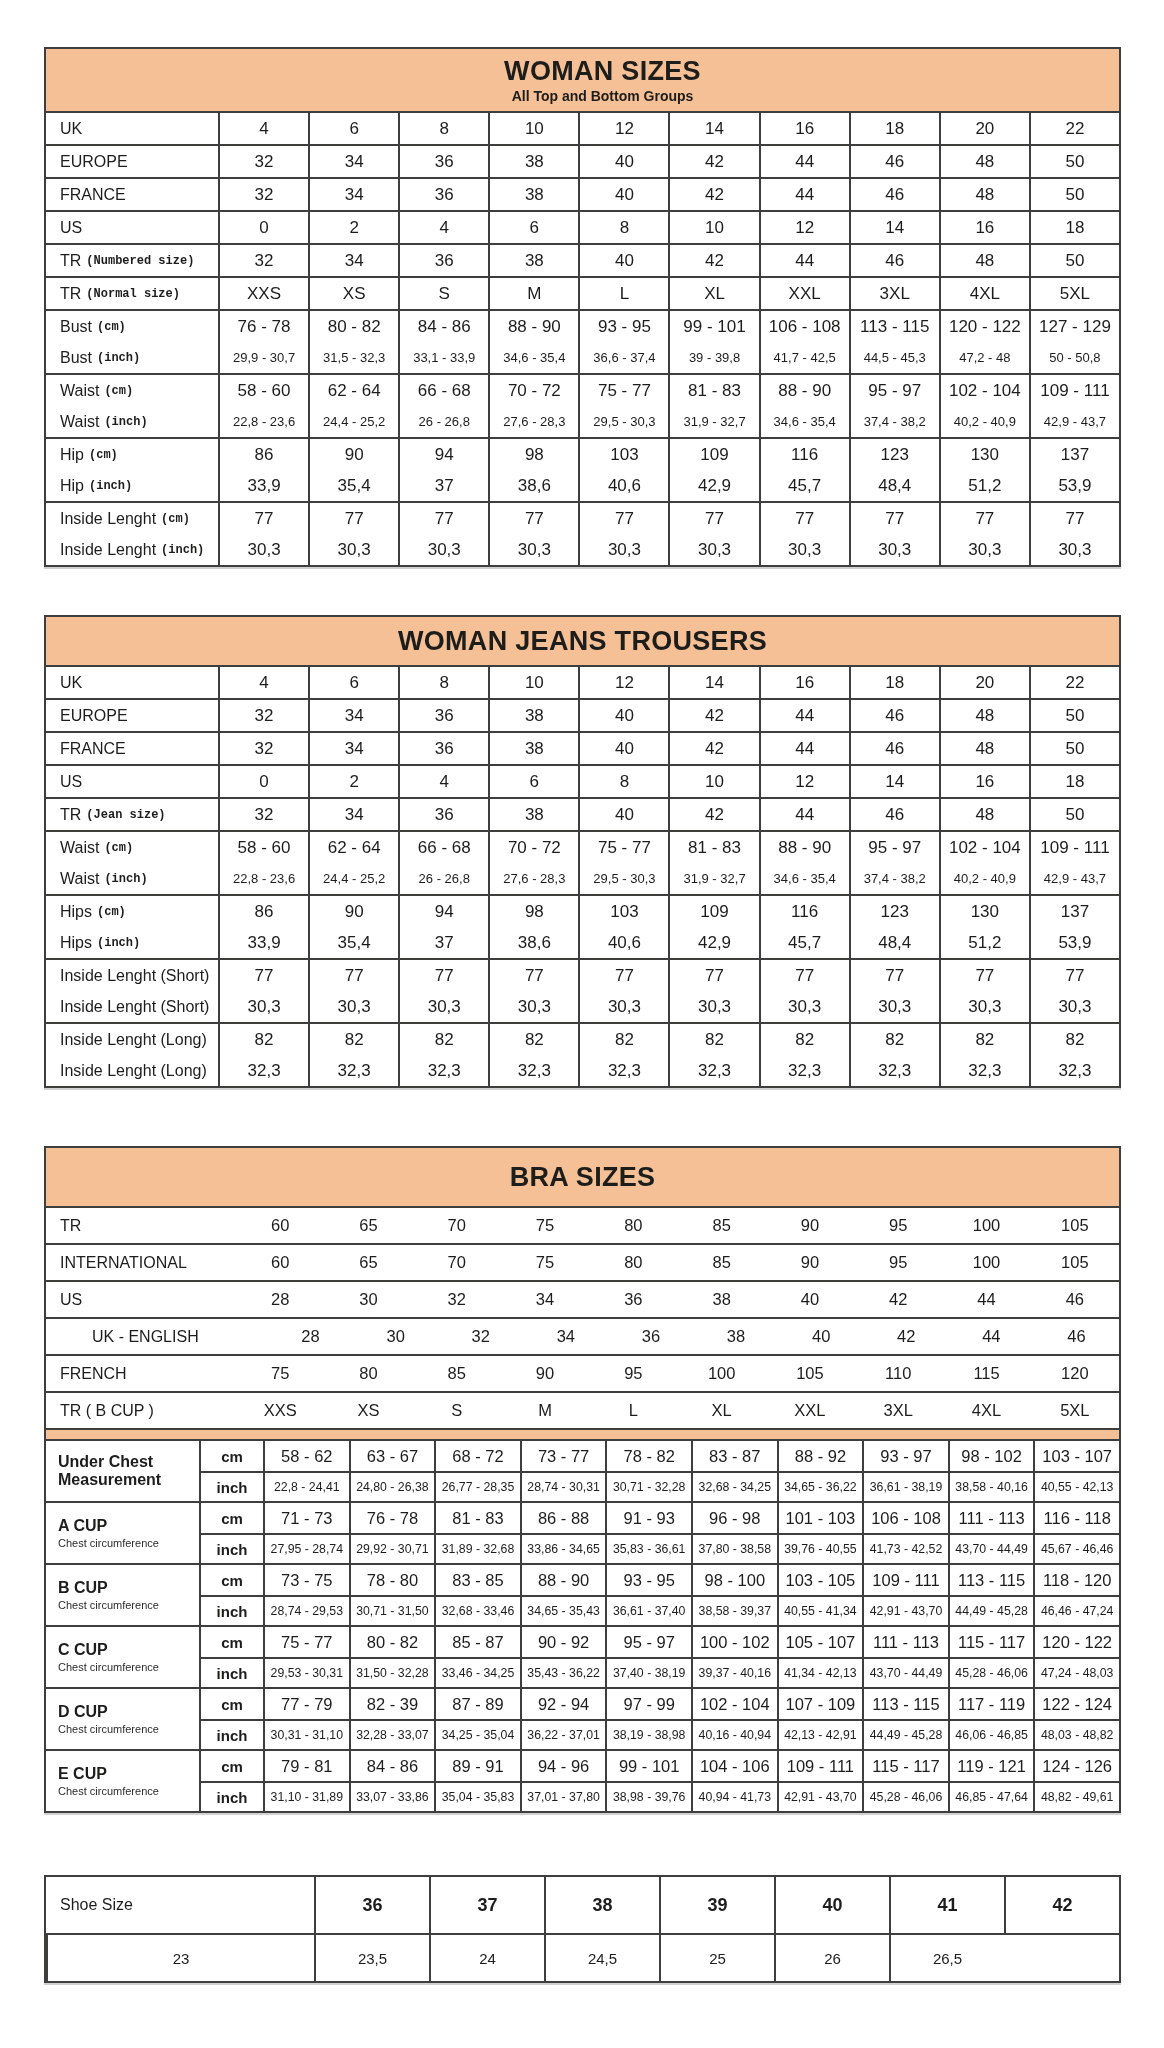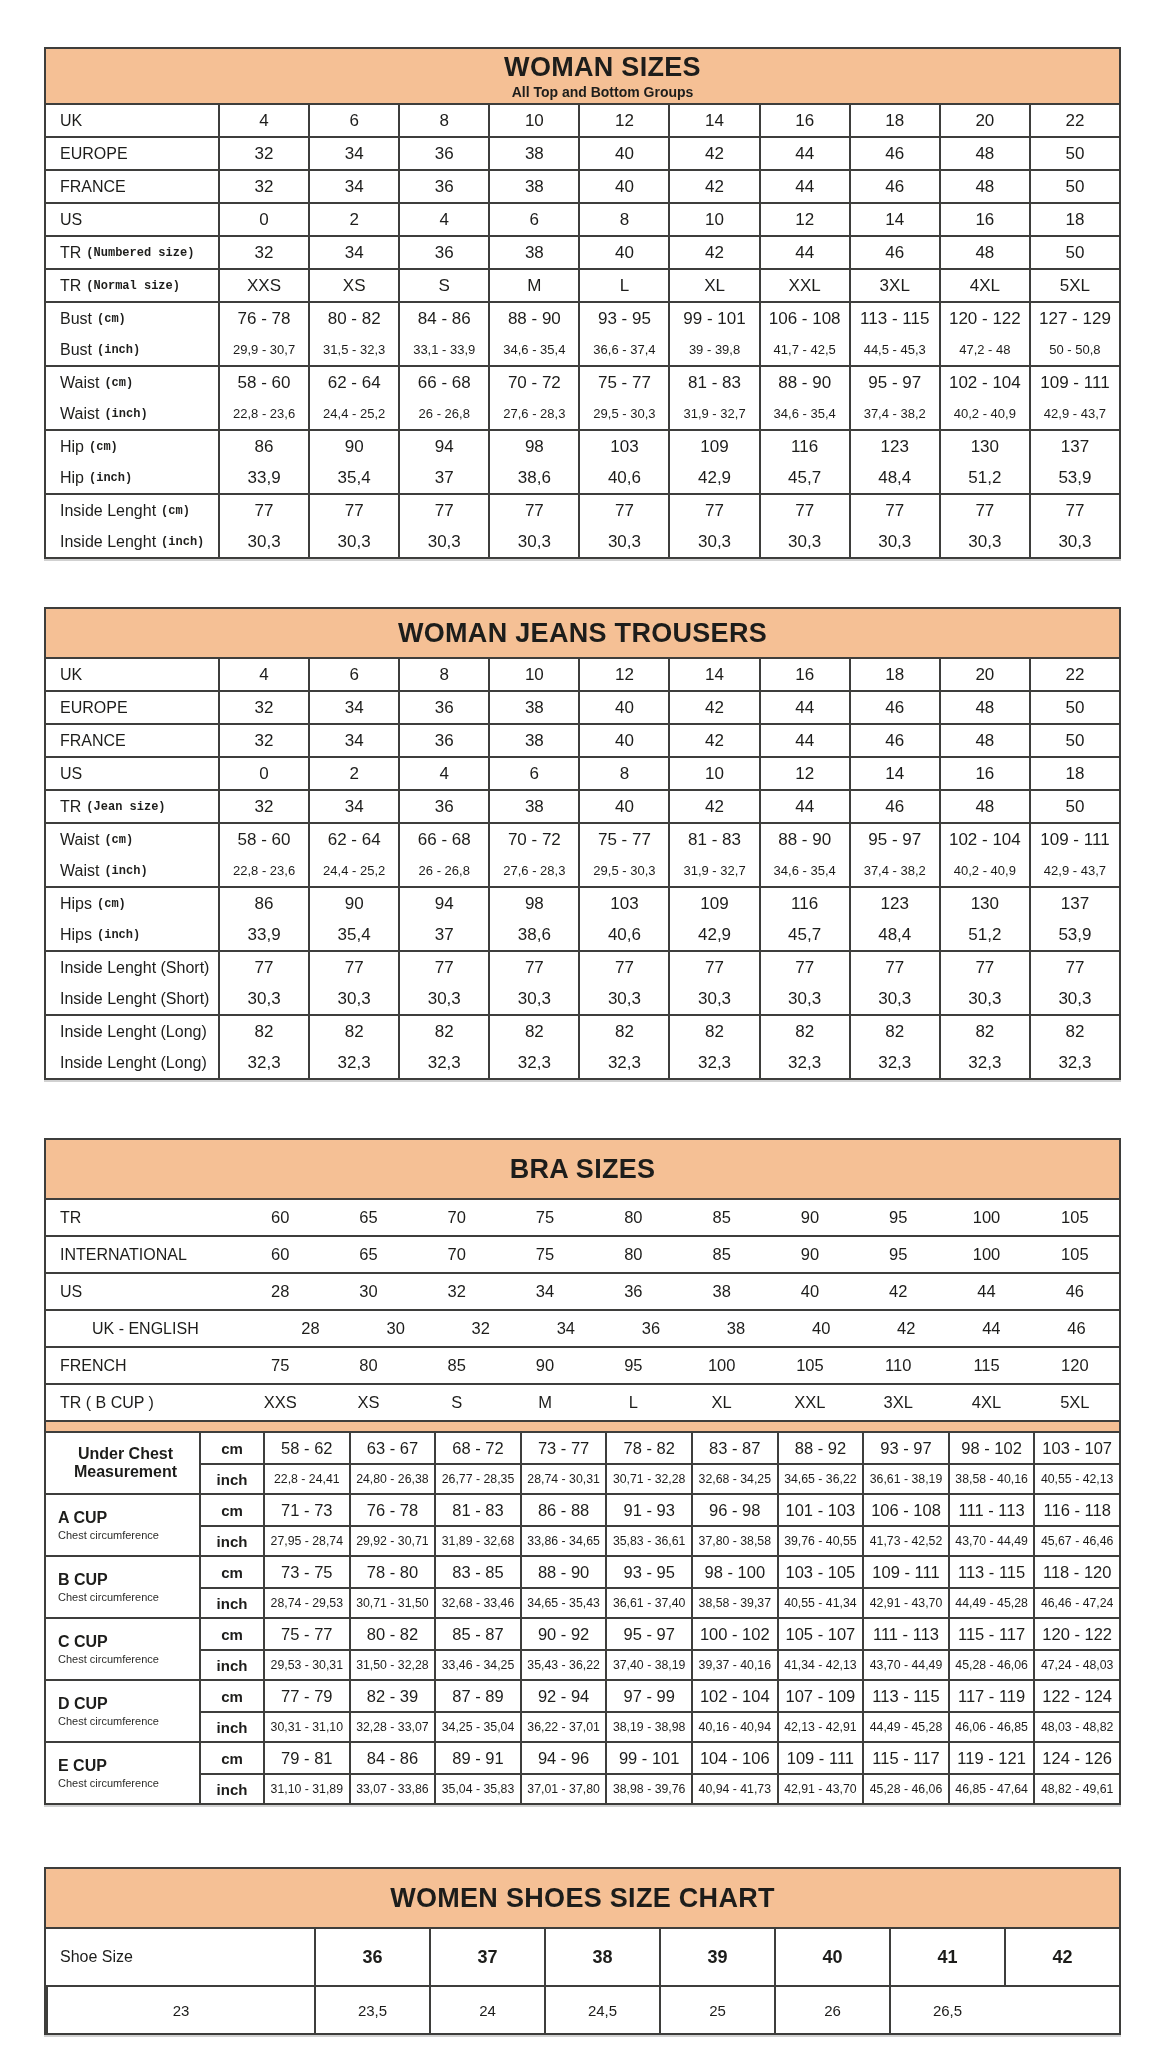--- a/index.html
+++ b/index.html
@@ -4,26 +4,26 @@
 <style>
   :root{ --band:#f5c095; --bd:#3e3e3c; --tx:#1d1d1b; }
   *{box-sizing:border-box; margin:0; padding:0;}
   html,body{width:1164px; height:2048px; overflow:hidden; background:#ffffff;
     font-family:"Liberation Sans", sans-serif; color:var(--tx);}
   #page{padding:47px 43px 0 44px;}
   .card{width:1077px; border:2px solid var(--bd); background:#fff;
     box-shadow:0 2px 0 rgba(0,0,0,.18);}
   #woman-sizes{margin-bottom:48px;}
   #woman-jeans{margin-bottom:58px;}
-  #bra-sizes{margin-bottom:62px;text-align:center;}
+  #bra-sizes{margin-bottom:62px;}
   
   .band{background:var(--band); border-bottom:2px solid var(--bd);
     display:flex; flex-direction:column; align-items:center; justify-content:center;
     height:50px;}
-  #woman-sizes .band{height:56px;padding-left:40px;}
+  #woman-sizes .band{height:64px;padding-left:40px;}
   #bra-sizes .band{height:60px;}
   #women-shoes .band{height:60px;}
   .title{font-weight:700; font-size:27px; letter-spacing:.3px;}
   .subtitle{font-weight:700; font-size:14px; margin-top:1px;}
   
   .gridsec .group, .opensec .group{border-top:2px solid var(--bd);}
   .gridsec .group:first-child, .opensec .group:first-child{border-top:none;}
   .g-row,.o-row{display:grid; align-items:stretch;}
   #woman-sizes .g-row,#woman-jeans .g-row{height:31px;}
   #bra-sizes .o-row{height:35px;}
@@ -844,23 +844,20 @@
                 <div class="cell small">42,91 - 43,70</div>
                 <div class="cell small">45,28 - 46,06</div>
                 <div class="cell small">46,85 - 47,64</div>
                 <div class="cell small">48,82 - 49,61</div>
               </div>
             </div>
           </div>
         </div>
       </div>
       <div class="card" id="women-shoes">
-        <div class="band">
-          <div class="title">WOMEN SHOES SIZE CHART</div>
-        </div>
         <div class="gridsec">
           <div class="group">
             <div class="g-row" style="grid-template-columns: 268px repeat(7, 1fr);">
               <div class="label-cell">
                 <div class="lmain">Shoe Size</div>
               </div>
               <div class="cell boldv">36</div>
               <div class="cell boldv">37</div>
               <div class="cell boldv">38</div>
               <div class="cell boldv">39</div>

